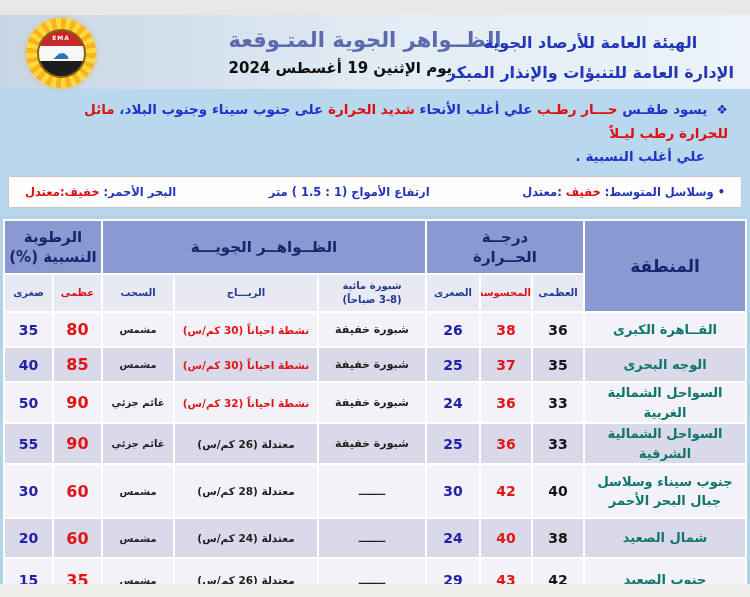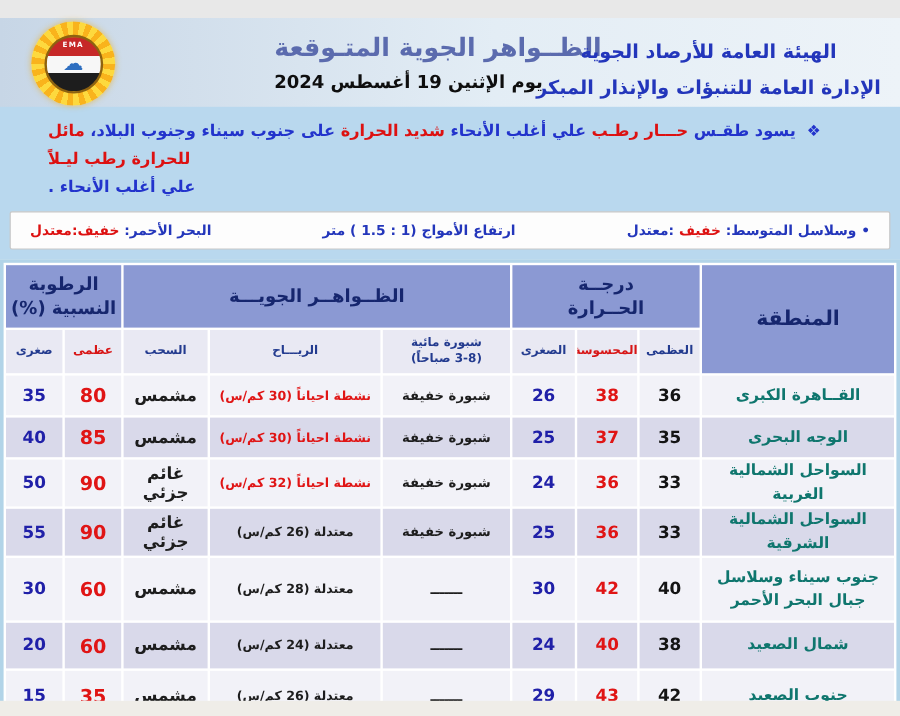--- a/index.html
+++ b/index.html
@@ -18,21 +18,21 @@
         background:linear-gradient(180deg,#c62828 0 34%,#f7f7f7 34% 67%,#1d1d1d 67% 100%);
         position:relative;display:flex;align-items:center;justify-content:center}
   .logo-ema{position:absolute;top:3px;left:0;right:0;text-align:center;font-size:6px;color:#ffffff;font-weight:bold;letter-spacing:1px}
   .logo-cloud{font-size:17px;color:#2f6fc0;line-height:1;margin-top:1px;text-shadow:0 0 2px #fff}
   .titlebox{text-align:left;margin-left:-20px}
   .title{font-size:21px;font-weight:bold;color:#5b6bae;letter-spacing:.5px}
   .date{font-size:15px;font-weight:bold;color:#0e0e0e;margin-top:7px}
   .org{position:absolute;right:16px;top:13px;text-align:center;color:#2336bb;font-weight:bold;
        font-size:16px;line-height:1.9;direction:rtl}
   .summary{direction:rtl;margin:9px 22px 7px 40px;color:#2233cc;font-weight:bold;
-           font-size:13.5px;line-height:1.75;text-align:left}
+           font-size:13.5px;line-height:1.75;text-align:right}
   .summary .bullet{margin-left:9px;font-size:13px}
   .summary .red{color:#dd1111}
   .summary .line2{display:block;padding-right:23px}
   .sea{direction:rtl;margin:2px 8px 0;background:#fdfdfd;border:1px solid #c8c8c8;border-radius:2px;
        height:30px;display:flex;align-items:center;justify-content:space-between;padding:0 16px;
        font-size:11.5px;font-weight:bold;color:#2336bb;white-space:nowrap}
   .sea .red{color:#dd1111}
   table.wx{direction:rtl;margin:8px auto 0;border-collapse:separate;border-spacing:2px;
        background:#ffffff;border:3px solid #b2d4e8;width:732px;table-layout:fixed}
   .wx th,.wx td{text-align:center;vertical-align:middle;padding:0;overflow:hidden}
@@ -44,21 +44,21 @@
   .wx tr.odd td{background:#f2f2f8}
   .wx tr.even td{background:#d9d9ea}
   .wx td{font-weight:bold}
   .wx td.region{font-size:13px;color:#0f766e;padding:0 8px;line-height:1.5}
   .wx td.tmax{color:#141414;font-size:14px}
   .wx td.tfeels{color:#e01515;font-size:14px}
   .wx td.tmin{color:#2020a8;font-size:14px}
   .wx td.fog{font-size:11px;color:#1d1d1d}
   .wx td.wind{font-size:10.5px;color:#1d1d1d}
   .wx td.wind.red{color:#e01515}
-  .wx td.clouds{font-size:14px;color:#1d1d1d}
+  .wx td.clouds{font-size:10px;color:#1d1d1d}
   .wx td.hmax{color:#e01515;font-size:16px}
   .wx td.hmin{color:#2020a8;font-size:14px}
   .bottom-strip{position:absolute;bottom:0;left:0;width:750px;height:13px;background:#efede8}
 </style>
 </head>
 <body>
 
 <div class="top-strip"></div>
 
 <div class="band">
@@ -73,21 +73,21 @@
     <div class="date">يوم الإثنين 19 أغسطس 2024</div>
   </div>
   <div class="org">
     <div>الهيئة العامة للأرصاد الجوية</div>
     <div>الإدارة العامة للتنبؤات والإنذار المبكر</div>
   </div>
 </div>
 
 <div class="summary">
   <span class="bullet">❖</span><span>يسود طقـس </span><span class="red">حـــار رطـب </span><span>علي أغلب الأنحاء </span><span class="red">شديد الحرارة </span><span>على جنوب سيناء وجنوب البلاد، </span><span class="red">مائل للحرارة رطب ليـلاً</span>
-  <span class="line2">علي أغلب الأنحاء .</span>
+  <span class="line2">علي أغلب النسبية .</span>
 </div>
 
 <div class="sea">
   <span>
     <span>•</span>
     <span>وسلاسل المتوسط:</span>
     <span class="red">خفيف</span>
     <span>:معتدل</span>
   </span>
   <span>ارتفاع الأمواج (1 : 1.5 ) متر</span>

